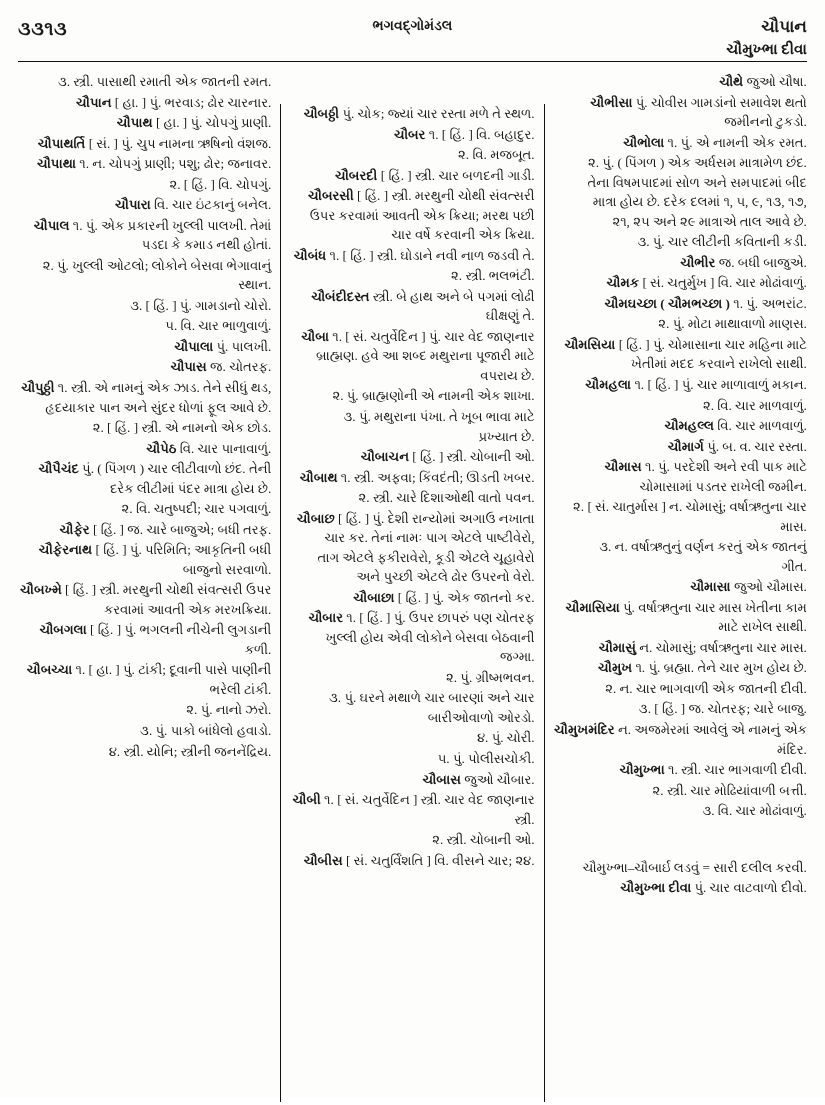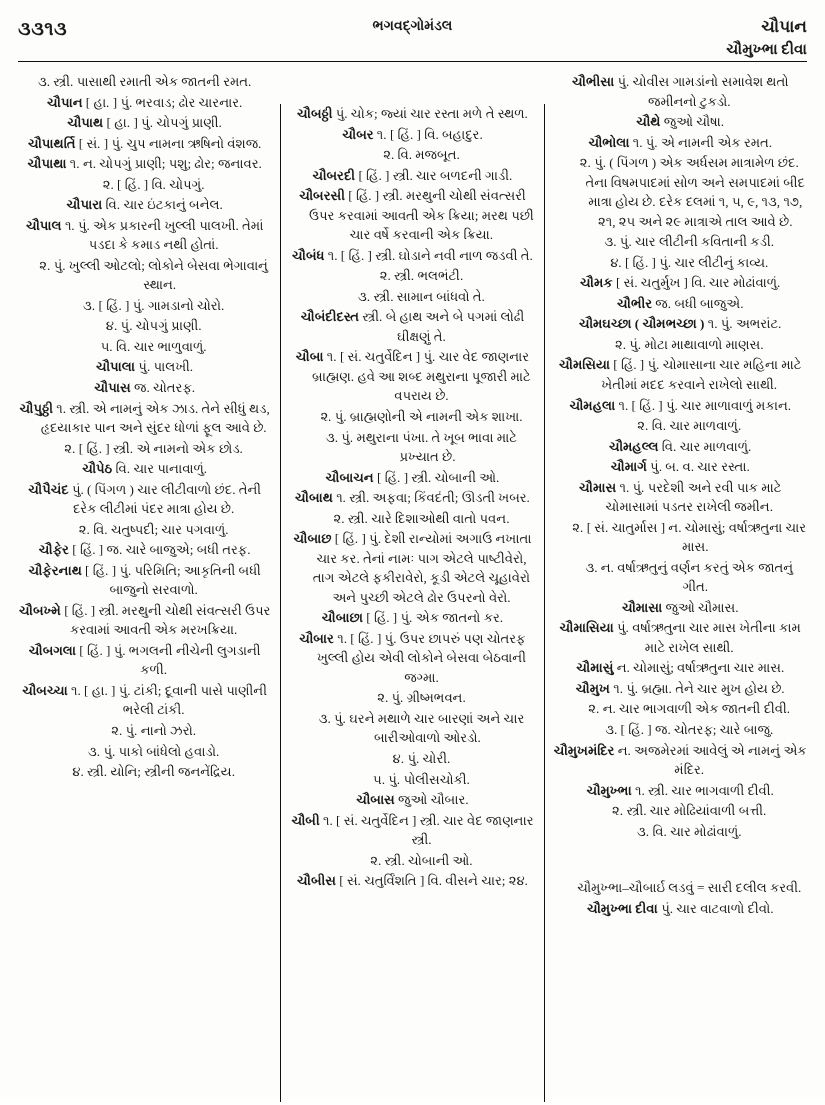--- a/index.html
+++ b/index.html
@@ -72,21 +72,21 @@
     display: flex;
     height: 1030px;
     margin-top: 4px;
   }
   .col {
     width: 33.33%;
     box-sizing: border-box;
     padding: 0 9px;
     font-size: 13.2px;
     line-height: 1.48;
-    text-align: center;
+    text-align: right;
   }
   .col.c1 { padding-left: 2px; }
   .col.c2 { border-left: 1.2px solid #111; border-right: 1.2px solid #111; margin-top: 32px; }
   .col.c3 { padding-right: 2px; }
   .entry {
     margin: 0 0 1px 0;
     padding-left: 18px;
     text-indent: -18px;
   }
   .entry.sub {
@@ -122,21 +122,20 @@
         <p class="entry"><span>૩. સ્ત્રી. પાસાથી રમાતી એક જાતની રમત.</span></p>
         <p class="entry"><span class="hw">ચૌપાન</span> <span>[ હા. ] પું. ભરવાડ; ઢોર ચારનાર.</span></p>
         <p class="entry"><span class="hw">ચૌપાથ</span> <span>[ હા. ] પું. ચોપગું પ્રાણી.</span></p>
         <p class="entry"><span class="hw">ચૌપાથર્તિ</span> <span>[ સં. ] પું. ચુપ નામના ઋષિનો વંશજ.</span></p>
         <p class="entry"><span class="hw">ચૌપાથા</span> <span>૧. ન. ચોપગું પ્રાણી; પશુ; ઢોર; જનાવર.</span></p>
         <p class="entry sub"><span>૨. [ હિં. ] વિ. ચોપગું.</span></p>
         <p class="entry"><span class="hw">ચૌપારા</span> <span>વિ. ચાર ઇંટકાનું બનેલ.</span></p>
         <p class="entry"><span class="hw">ચૌપાલ</span> <span>૧. પું. એક પ્રકારની ખુલ્લી પાલખી. તેમાં પડદા કે કમાડ નથી હોતાં.</span></p>
         <p class="entry sub"><span>૨. પું. ખુલ્લી ઓટલો; લોકોને બેસવા ભેગાવાનું સ્થાન.</span></p>
         <p class="entry sub"><span>૩. [ હિં. ] પું. ગામડાનો ચોરો.</span></p>
-        <p class="entry sub"><span>૪. પું. ચોપગું પ્રાણી.</span></p>
         <p class="entry sub"><span>૫. વિ. ચાર ભાળુવાળું.</span></p>
         <p class="entry"><span class="hw">ચૌપાલા</span> <span>પું. પાલખી.</span></p>
         <p class="entry"><span class="hw">ચૌપાસ</span> <span>જ. ચોતરફ.</span></p>
         <p class="entry"><span class="hw">ચૌપુઠ્ઠી</span> <span>૧. સ્ત્રી. એ નામનું એક ઝાડ. તેને સીધું થડ, હૃદયાકાર પાન અને સુંદર ધોળાં ફૂલ આવે છે.</span></p>
         <p class="entry sub"><span>૨. [ હિં. ] સ્ત્રી. એ નામનો એક છોડ.</span></p>
         <p class="entry"><span class="hw">ચૌપેઠ</span> <span>વિ. ચાર પાનાવાળું.</span></p>
         <p class="entry"><span class="hw">ચૌપૈચંદ</span> <span>પું. ( પિંગળ ) ચાર લીટીવાળો છંદ. તેની દરેક લીટીમાં પંદર માત્રા હોય છે.</span></p>
         <p class="entry sub"><span>૨. વિ. ચતુષ્પદી; ચાર પગવાળું.</span></p>
         <p class="entry"><span class="hw">ચૌફેર</span> <span>[ હિં. ] જ. ચારે બાજુએ; બધી તરફ.</span></p>
         <p class="entry"><span class="hw">ચૌફેરનાથ</span> <span>[ હિં. ] પું. પરિમિતિ; આકૃતિની બધી બાજુનો સરવાળો.</span></p>
@@ -148,49 +147,47 @@
         <p class="entry sub"><span>૪. સ્ત્રી. યોનિ; સ્ત્રીની જનનેંદ્રિય.</span></p>
       </div>
     <div class="col c2">
         <p class="entry"><span class="hw">ચૌબઠ્ઠી</span> <span>પું. ચોક; જ્યાં ચાર રસ્તા મળે તે સ્થળ.</span></p>
         <p class="entry"><span class="hw">ચૌબર</span> <span>૧. [ હિં. ] વિ. બહાદુર.</span></p>
         <p class="entry sub"><span>૨. વિ. મજબૂત.</span></p>
         <p class="entry"><span class="hw">ચૌબરદી</span> <span>[ હિં. ] સ્ત્રી. ચાર બળદની ગાડી.</span></p>
         <p class="entry"><span class="hw">ચૌબરસી</span> <span>[ હિં. ] સ્ત્રી. મરથુની ચોથી સંવત્સરી ઉપર કરવામાં આવતી એક ક્રિયા; મરથ પછી ચાર વર્ષે કરવાની એક ક્રિયા.</span></p>
         <p class="entry"><span class="hw">ચૌબંધ</span> <span>૧. [ હિં. ] સ્ત્રી. ઘોડાને નવી નાળ જડવી તે.</span></p>
         <p class="entry sub"><span>૨. સ્ત્રી. ભલભંટી.</span></p>
-        <p class="entry sub"><span>૩. સ્ત્રી. સામાન બાંધવો તે.</span></p>
         <p class="entry"><span class="hw">ચૌબંદીદસ્ત</span> <span>સ્ત્રી. બે હાથ અને બે પગમાં લોઢી ઘીક્ષણું તે.</span></p>
         <p class="entry"><span class="hw">ચૌબા</span> <span>૧. [ સં. ચતુર્વેદિન ] પું. ચાર વેદ જાણનાર બ્રાહ્મણ. હવે આ શબ્દ મથુરાના પૂજારી માટે વપરાય છે.</span></p>
         <p class="entry sub"><span>૨. પું. બ્રાહ્મણોની એ નામની એક શાખા.</span></p>
         <p class="entry sub"><span>૩. પું. મથુરાના પંખા. તે ખૂબ ભાવા માટે પ્રખ્યાત છે.</span></p>
         <p class="entry"><span class="hw">ચૌબાચન</span> <span>[ હિં. ] સ્ત્રી. ચોબાની ઓ.</span></p>
         <p class="entry"><span class="hw">ચૌબાથ</span> <span>૧. સ્ત્રી. અફવા; કિંવદંતી; ઊડતી ખબર.</span></p>
         <p class="entry sub"><span>૨. સ્ત્રી. ચારે દિશાઓથી વાતો પવન.</span></p>
         <p class="entry"><span class="hw">ચૌબાછ</span> <span>[ હિં. ] પું. દેશી રાન્યોમાં અગાઉ નખાતા ચાર કર. તેનાં નામઃ પાગ એટલે પાષ્ટીવેરો, તાગ એટલે ફકીરાવેરો, કૂડી એટલે ચૂહાવેરો અને પુચ્છી એટલે ઢોર ઉપરનો વેરો.</span></p>
         <p class="entry"><span class="hw">ચૌબાછા</span> <span>[ હિં. ] પું. એક જાતનો કર.</span></p>
         <p class="entry"><span class="hw">ચૌબાર</span> <span>૧. [ હિં. ] પું. ઉપર છાપરું પણ ચોતરફ ખુલ્લી હોય એવી લોકોને બેસવા બેઠવાની જગ્મા.</span></p>
         <p class="entry sub"><span>૨. પું. ગ્રીષ્મભવન.</span></p>
         <p class="entry sub"><span>૩. પું. ઘરને મથાળે ચાર બારણાં અને ચાર બારીઓવાળો ઓરડો.</span></p>
         <p class="entry sub"><span>૪. પું. ચોરી.</span></p>
         <p class="entry sub"><span>૫. પું. પોલીસચોકી.</span></p>
         <p class="entry"><span class="hw">ચૌબાસ</span> <span>જુઓ ચૌબાર.</span></p>
         <p class="entry"><span class="hw">ચૌબી</span> <span>૧. [ સં. ચતુર્વેદિન ] સ્ત્રી. ચાર વેદ જાણનાર સ્ત્રી.</span></p>
         <p class="entry sub"><span>૨. સ્ત્રી. ચોબાની ઓ.</span></p>
         <p class="entry"><span class="hw">ચૌબીસ</span> <span>[ સં. ચતુર્વિંશતિ ] વિ. વીસને ચાર; ૨૪.</span></p>
       </div>
     <div class="col c3">
+        <p class="entry"><span class="hw">ચૌથે</span> <span>જુઓ ચૌષા.</span></p>
         <p class="entry"><span class="hw">ચૌભીસા</span> <span>પું. ચોવીસ ગામડાંનો સમાવેશ થતો જમીનનો ટુકડો.</span></p>
-        <p class="entry"><span class="hw">ચૌથે</span> <span>જુઓ ચૌષા.</span></p>
         <p class="entry"><span class="hw">ચૌભોલા</span> <span>૧. પું. એ નામની એક રમત.</span></p>
         <p class="entry sub"><span>૨. પું. ( પિંગળ ) એક અર્ધસમ માત્રામેળ છંદ. તેના વિષમપાદમાં સોળ અને સમપાદમાં બીદ માત્રા હોય છે. દરેક દલમાં ૧, ૫, ૯, ૧૩, ૧૭, ૨૧, ૨૫ અને ૨૯ માત્રાએ તાલ આવે છે.</span></p>
         <p class="entry sub"><span>૩. પું. ચાર લીટીની કવિતાની કડી.</span></p>
-        <p class="entry sub"><span>૪. [ હિં. ] પું. ચાર લીટીનું કાવ્ય.</span></p>
+        <p class="entry"><span class="hw">ચૌભીર</span> <span>જ. બધી બાજુએ.</span></p>
         <p class="entry"><span class="hw">ચૌમક</span> <span>[ સં. ચતુર્મુખ ] વિ. ચાર મોઢાંવાળું.</span></p>
-        <p class="entry"><span class="hw">ચૌભીર</span> <span>જ. બધી બાજુએ.</span></p>
         <p class="entry"><span class="hw">ચૌમઘચ્છા ( ચૌમભચ્છા )</span> <span>૧. પું. અભરાંટ.</span></p>
         <p class="entry sub"><span>૨. પું. મોટા માથાવાળો માણસ.</span></p>
         <p class="entry"><span class="hw">ચૌમસિયા</span> <span>[ હિં. ] પું. ચોમાસાના ચાર મહિના માટે ખેતીમાં મદદ કરવાને રાખેલો સાથી.</span></p>
         <p class="entry"><span class="hw">ચૌમહલા</span> <span>૧. [ હિં. ] પું. ચાર માળાવાળું મકાન.</span></p>
         <p class="entry sub"><span>૨. વિ. ચાર માળવાળું.</span></p>
         <p class="entry"><span class="hw">ચૌમહલ્લ</span> <span>વિ. ચાર માળવાળું.</span></p>
         <p class="entry"><span class="hw">ચૌમાર્ગ</span> <span>પું. બ. વ. ચાર રસ્તા.</span></p>
         <p class="entry"><span class="hw">ચૌમાસ</span> <span>૧. પું. પરદેશી અને રવી પાક માટે ચોમાસામાં પડતર રાખેલી જમીન.</span></p>
         <p class="entry sub"><span>૨. [ સં. ચાતુર્માસ ] ન. ચોમાસું; વર્ષાઋતુના ચાર માસ.</span></p>
         <p class="entry sub"><span>૩. ન. વર્ષાઋતુનું વર્ણન કરતું એક જાતનું ગીત.</span></p>

